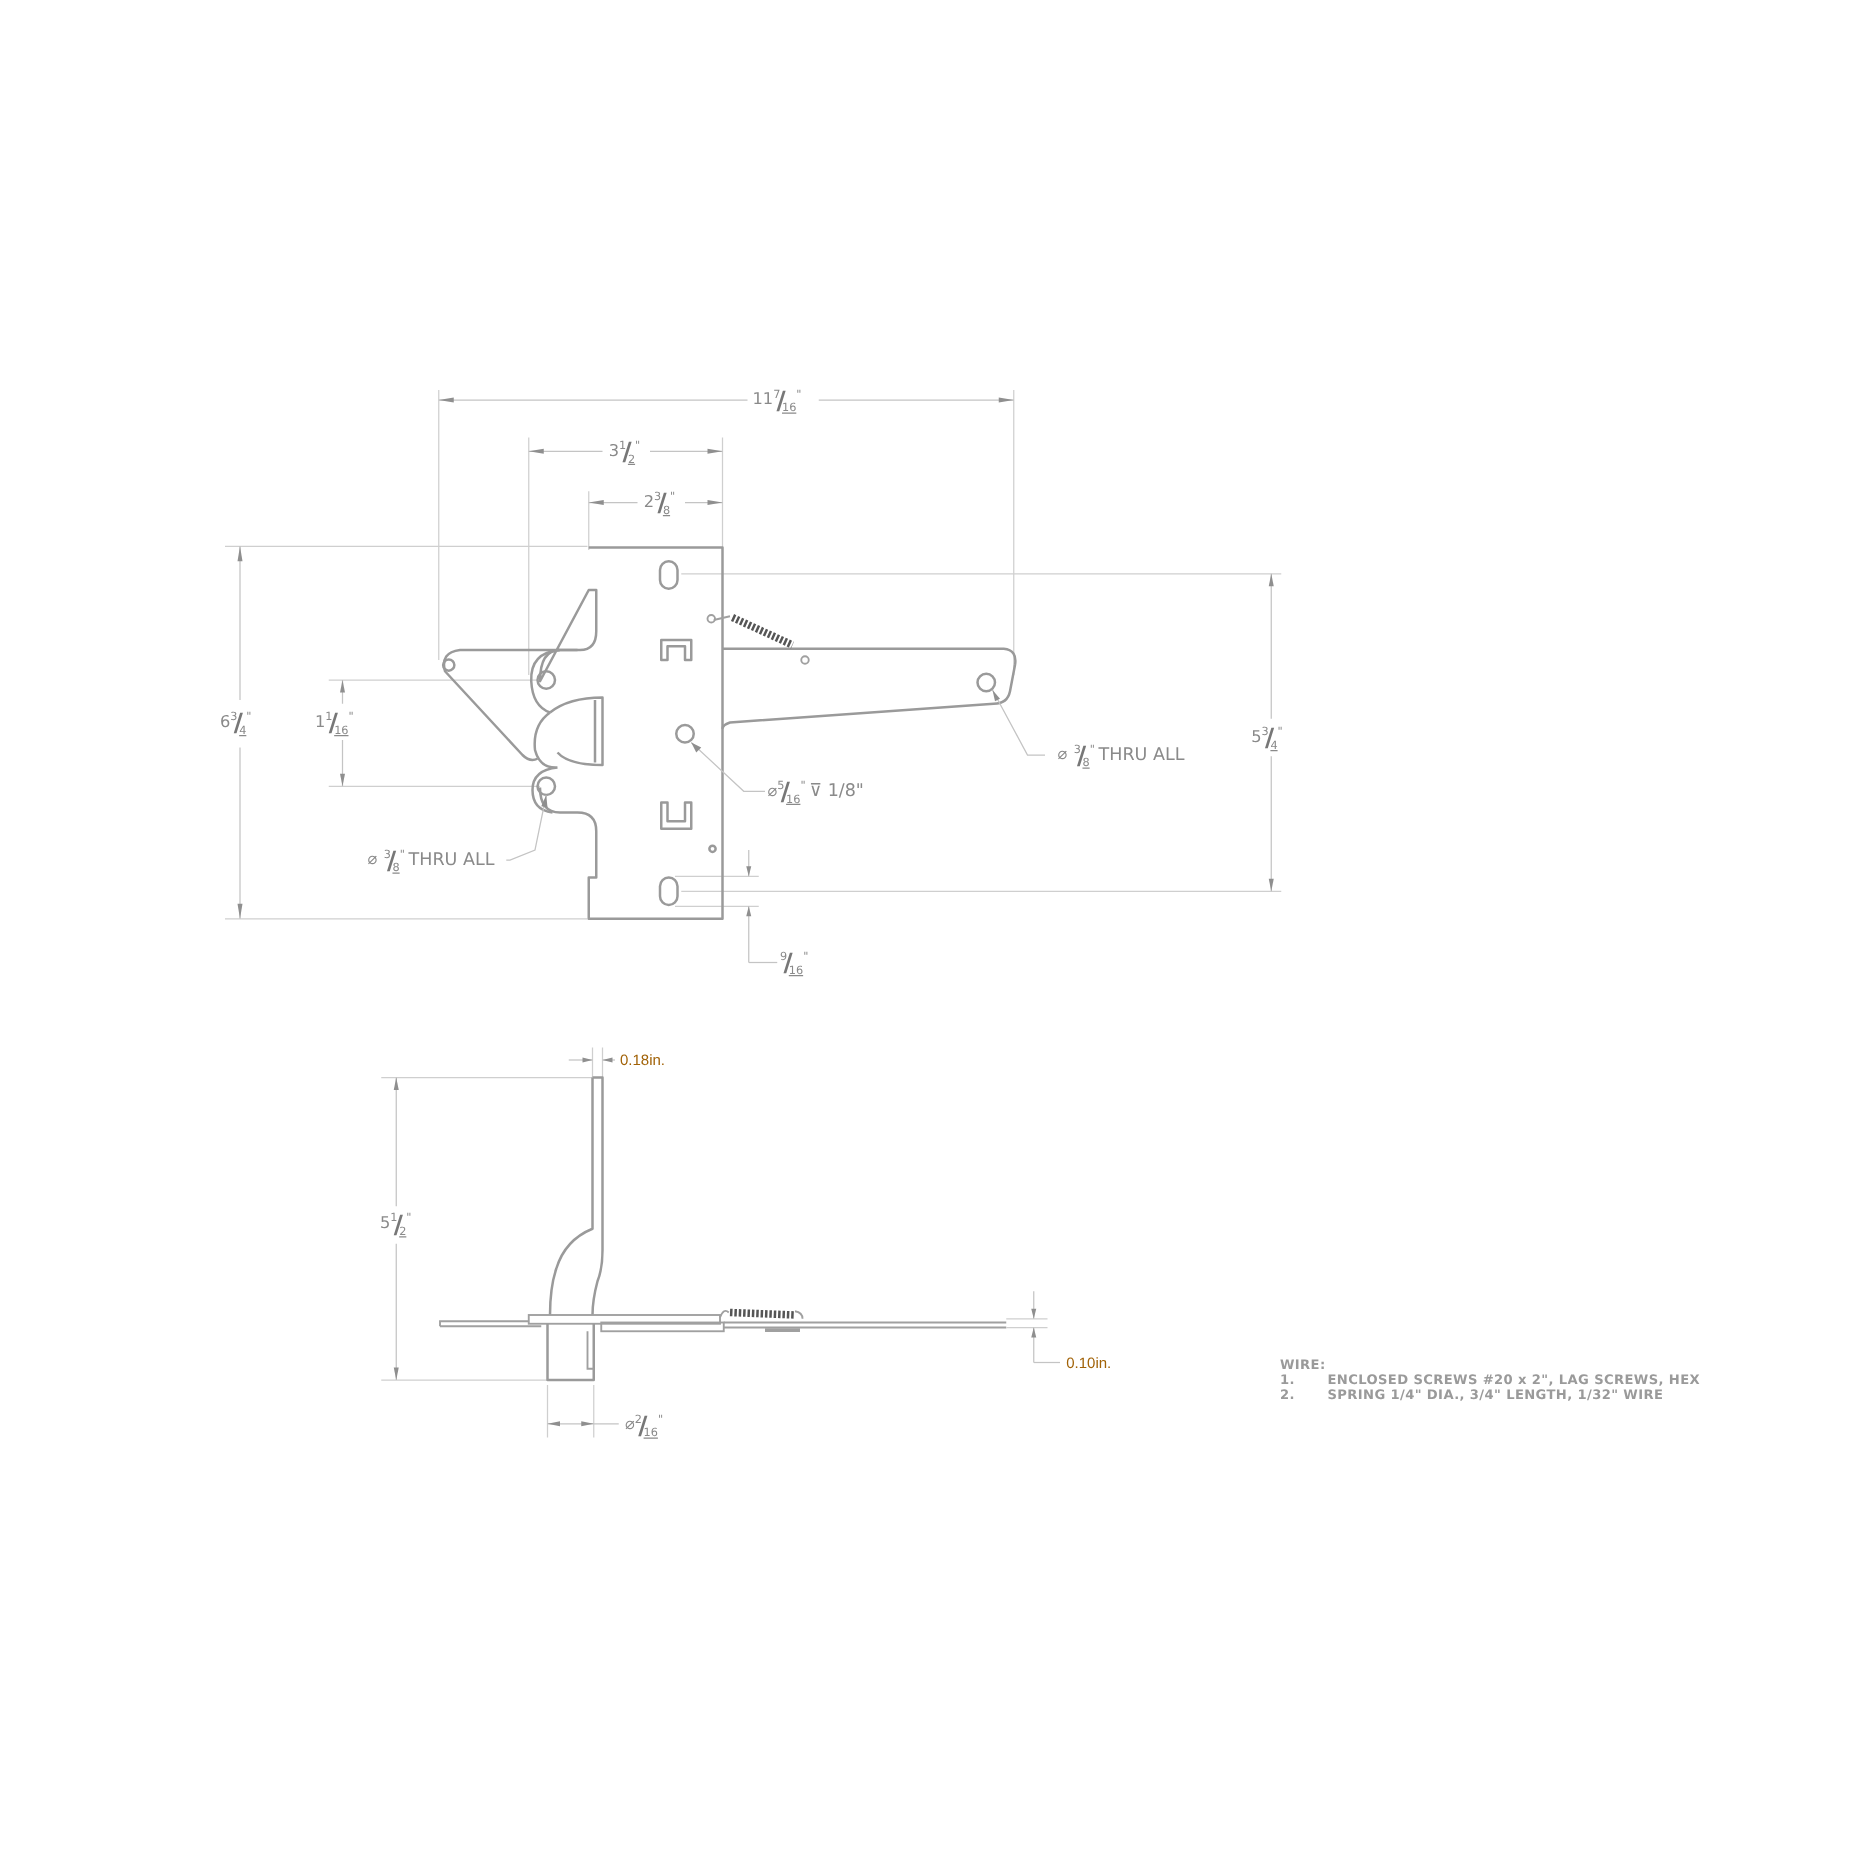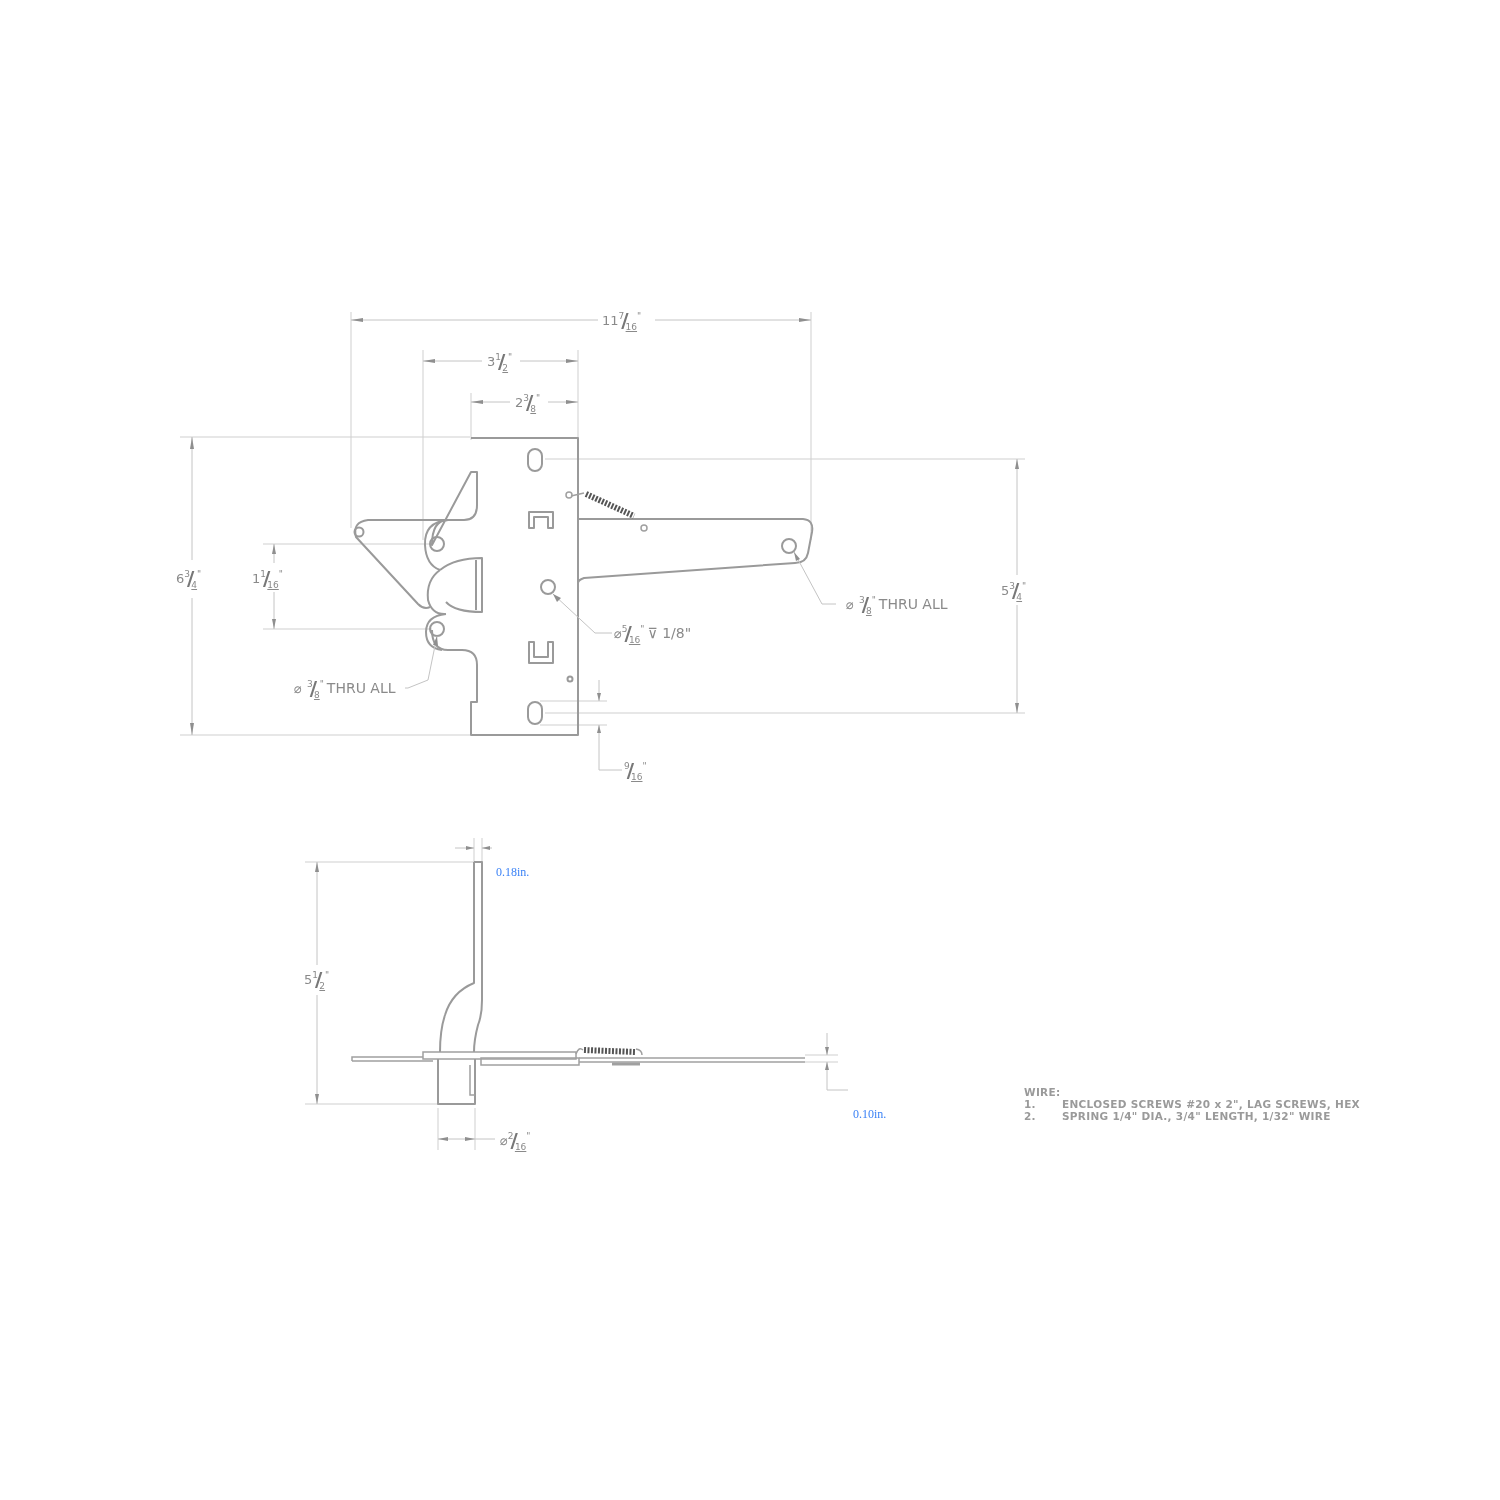--- a/index.html
+++ b/index.html
@@ -5,22 +5,22 @@
   html, body { margin: 0; padding: 0; background: #ffffff; }
   body { width: 1500px; height: 1500px; position: relative; overflow: hidden;
          font-family: "DejaVu Sans", sans-serif; color: #8a8a8a; }
   svg { position: absolute; left: 0; top: 0; }
   .dim { stroke: #c4c4c4; stroke-width: 1; fill: none; }
   .ext { stroke: #cfcfcf; stroke-width: 1; fill: none; }
   .part { stroke: #9a9a9a; stroke-width: 2; fill: none; stroke-linejoin: round; }
   .thin { stroke: #a0a0a0; stroke-width: 1.5; fill: none; }
   .arrow { fill: #8f8f8f; }
   .spring { stroke: #555; stroke-width: 6; fill: none; stroke-dasharray: 2 1.5; }
-  .lbl { position: absolute; font-size: 12px; color: #3b82f6; white-space: nowrap;
-         font-family: Liberation Serif, serif; line-height: 1; background: #fff; padding: 0 2px; margin-top: 24px; }
+  .lbl { position: absolute; font-size: 12px; color: #a16207; white-space: nowrap;
+         font-family: Liberation Sans, sans-serif; line-height: 1; background: #fff; padding: 0 2px; }
   .frac { position: absolute; font-family: "DejaVu Sans", sans-serif; color: #8a8a8a;
           line-height: 1; white-space: nowrap; background: #fff; padding: 0 2px; }
   .frac .w { font-size: 13px; vertical-align: middle; }
   .frac .n { font-size: 9px; position: relative; top: -6px; }
   .frac .s { font-size: 20px; color: #777; font-weight: bold; margin: 0 -3px; vertical-align: middle; }
   .frac .d { font-size: 9px; position: relative; top: 5px; text-decoration: underline; }
   .frac .t { font-size: 14px; vertical-align: middle; margin-left: 3px; }
   .notes { position: absolute; left: 1024px; top: 1086px; font-size: 10.5px; font-weight: bold;
            color: #9a9a9a; line-height: 12px; letter-spacing: 0.3px; font-family: "DejaVu Sans", sans-serif; }
   .notes .row { display: flex; }

